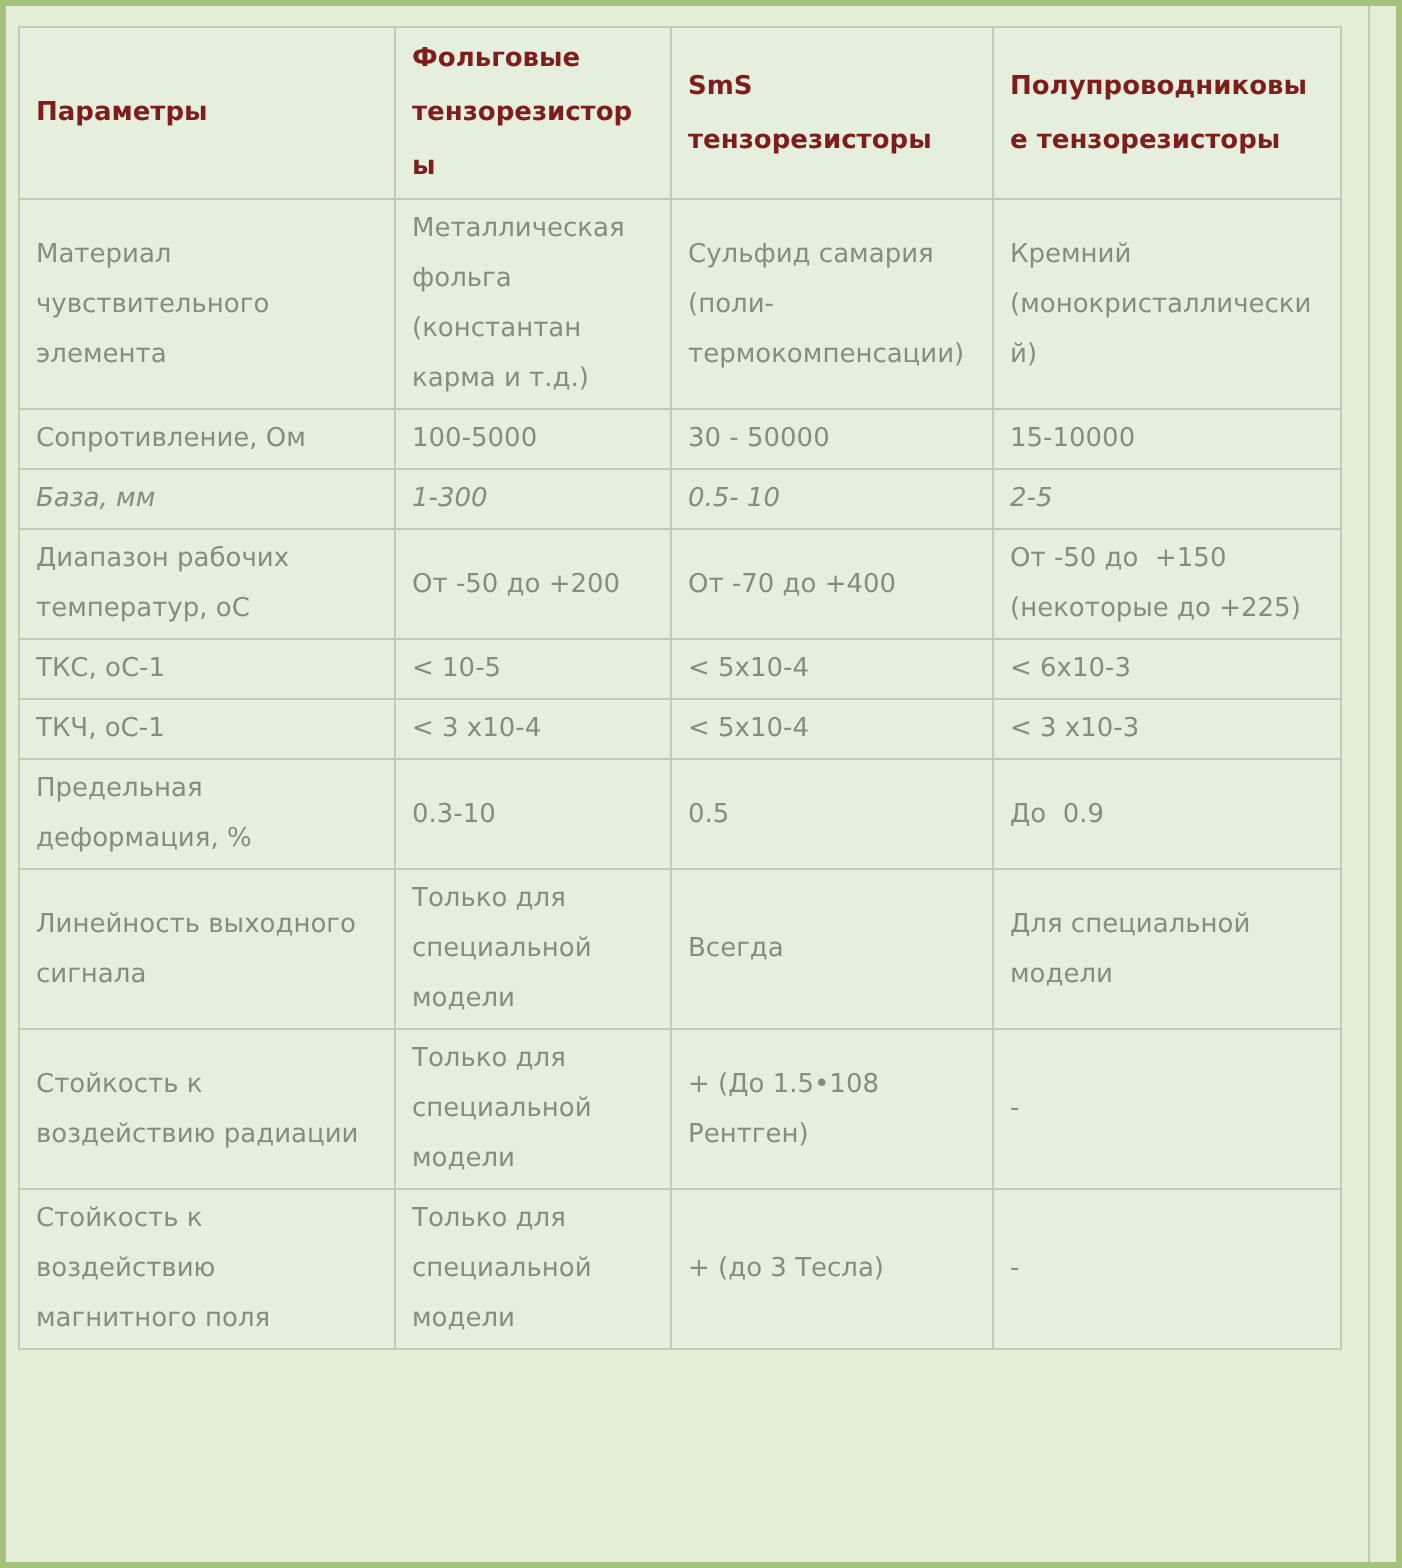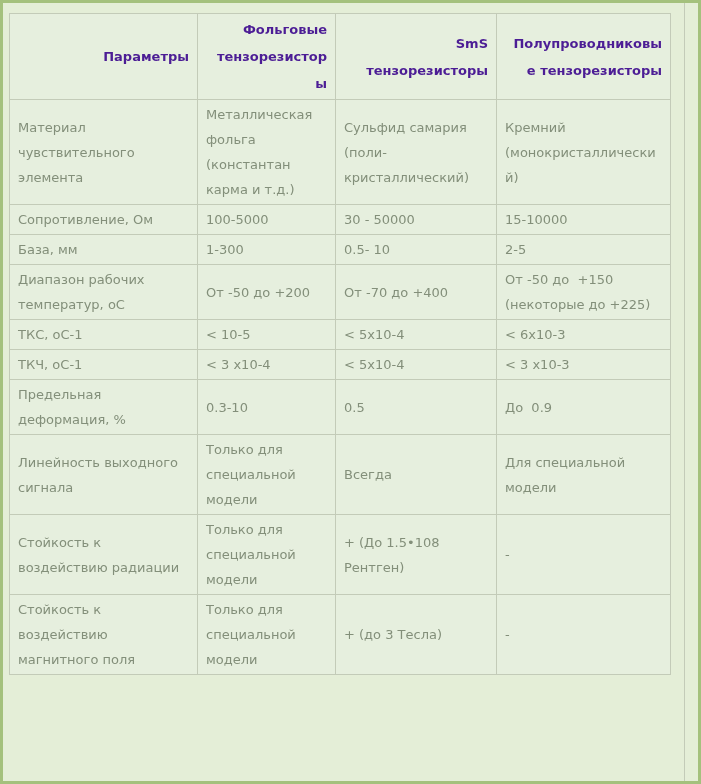--- a/index.html
+++ b/index.html
@@ -35,29 +35,29 @@
     overflow: hidden;
     white-space: pre-wrap;
     word-wrap: break-word;
   }
   table.cmp td {
     color: #838f7a;
     font-weight: normal;
     text-align: left;
   }
   table.cmp th {
-    color: #4c1d95;
+    color: #7f1d1d;
     font-weight: bold;
-    text-align: right;
+    text-align: left;
     line-height: 27px;
   }
   tr.hrow { height: 55px; }
   tr.r0  { height: 101px; }
   tr.r1  { height: 29px; }
-  tr.r2  { height: 29px; }
+  tr.r2  { height: 29px; font-style: italic; }
   tr.r3  { height: 56px; }
   tr.r4  { height: 54px; }
   tr.r5  { height: 29px; }
   tr.r6  { height: 30px; }
   tr.r7  { height: 29px; }
   tr.r8  { height: 56px; }
   tr.r9  { height: 54px; }
   tr.r10 { height: 54px; }
   tr.r11 { height: 76px; }
   .vline {
@@ -87,21 +87,21 @@
         <th>Фольговые тензорезисторы</th>
         <th>SmS тензорезисторы</th>
         <th>Полупроводниковые тензорезисторы</th>
       </tr>
     </thead>
     <tbody>
       <tr class="r0">
         <td>Материал чувствительного элемента</td>
         <td>Металлическая фольга (константан  карма и т.д.)</td>
         <td>Сульфид самария (поли-
-кристаллический)</td>
+термокомпенсации)</td>
         <td>Кремний (монокристаллический)</td>
       </tr>
       <tr class="r1">
         <td>Сопротивление, Ом</td>
         <td>100-5000</td>
         <td>30 - 50000</td>
         <td>15-10000</td>
       </tr>
       <tr class="r2">
         <td>База, мм</td>

